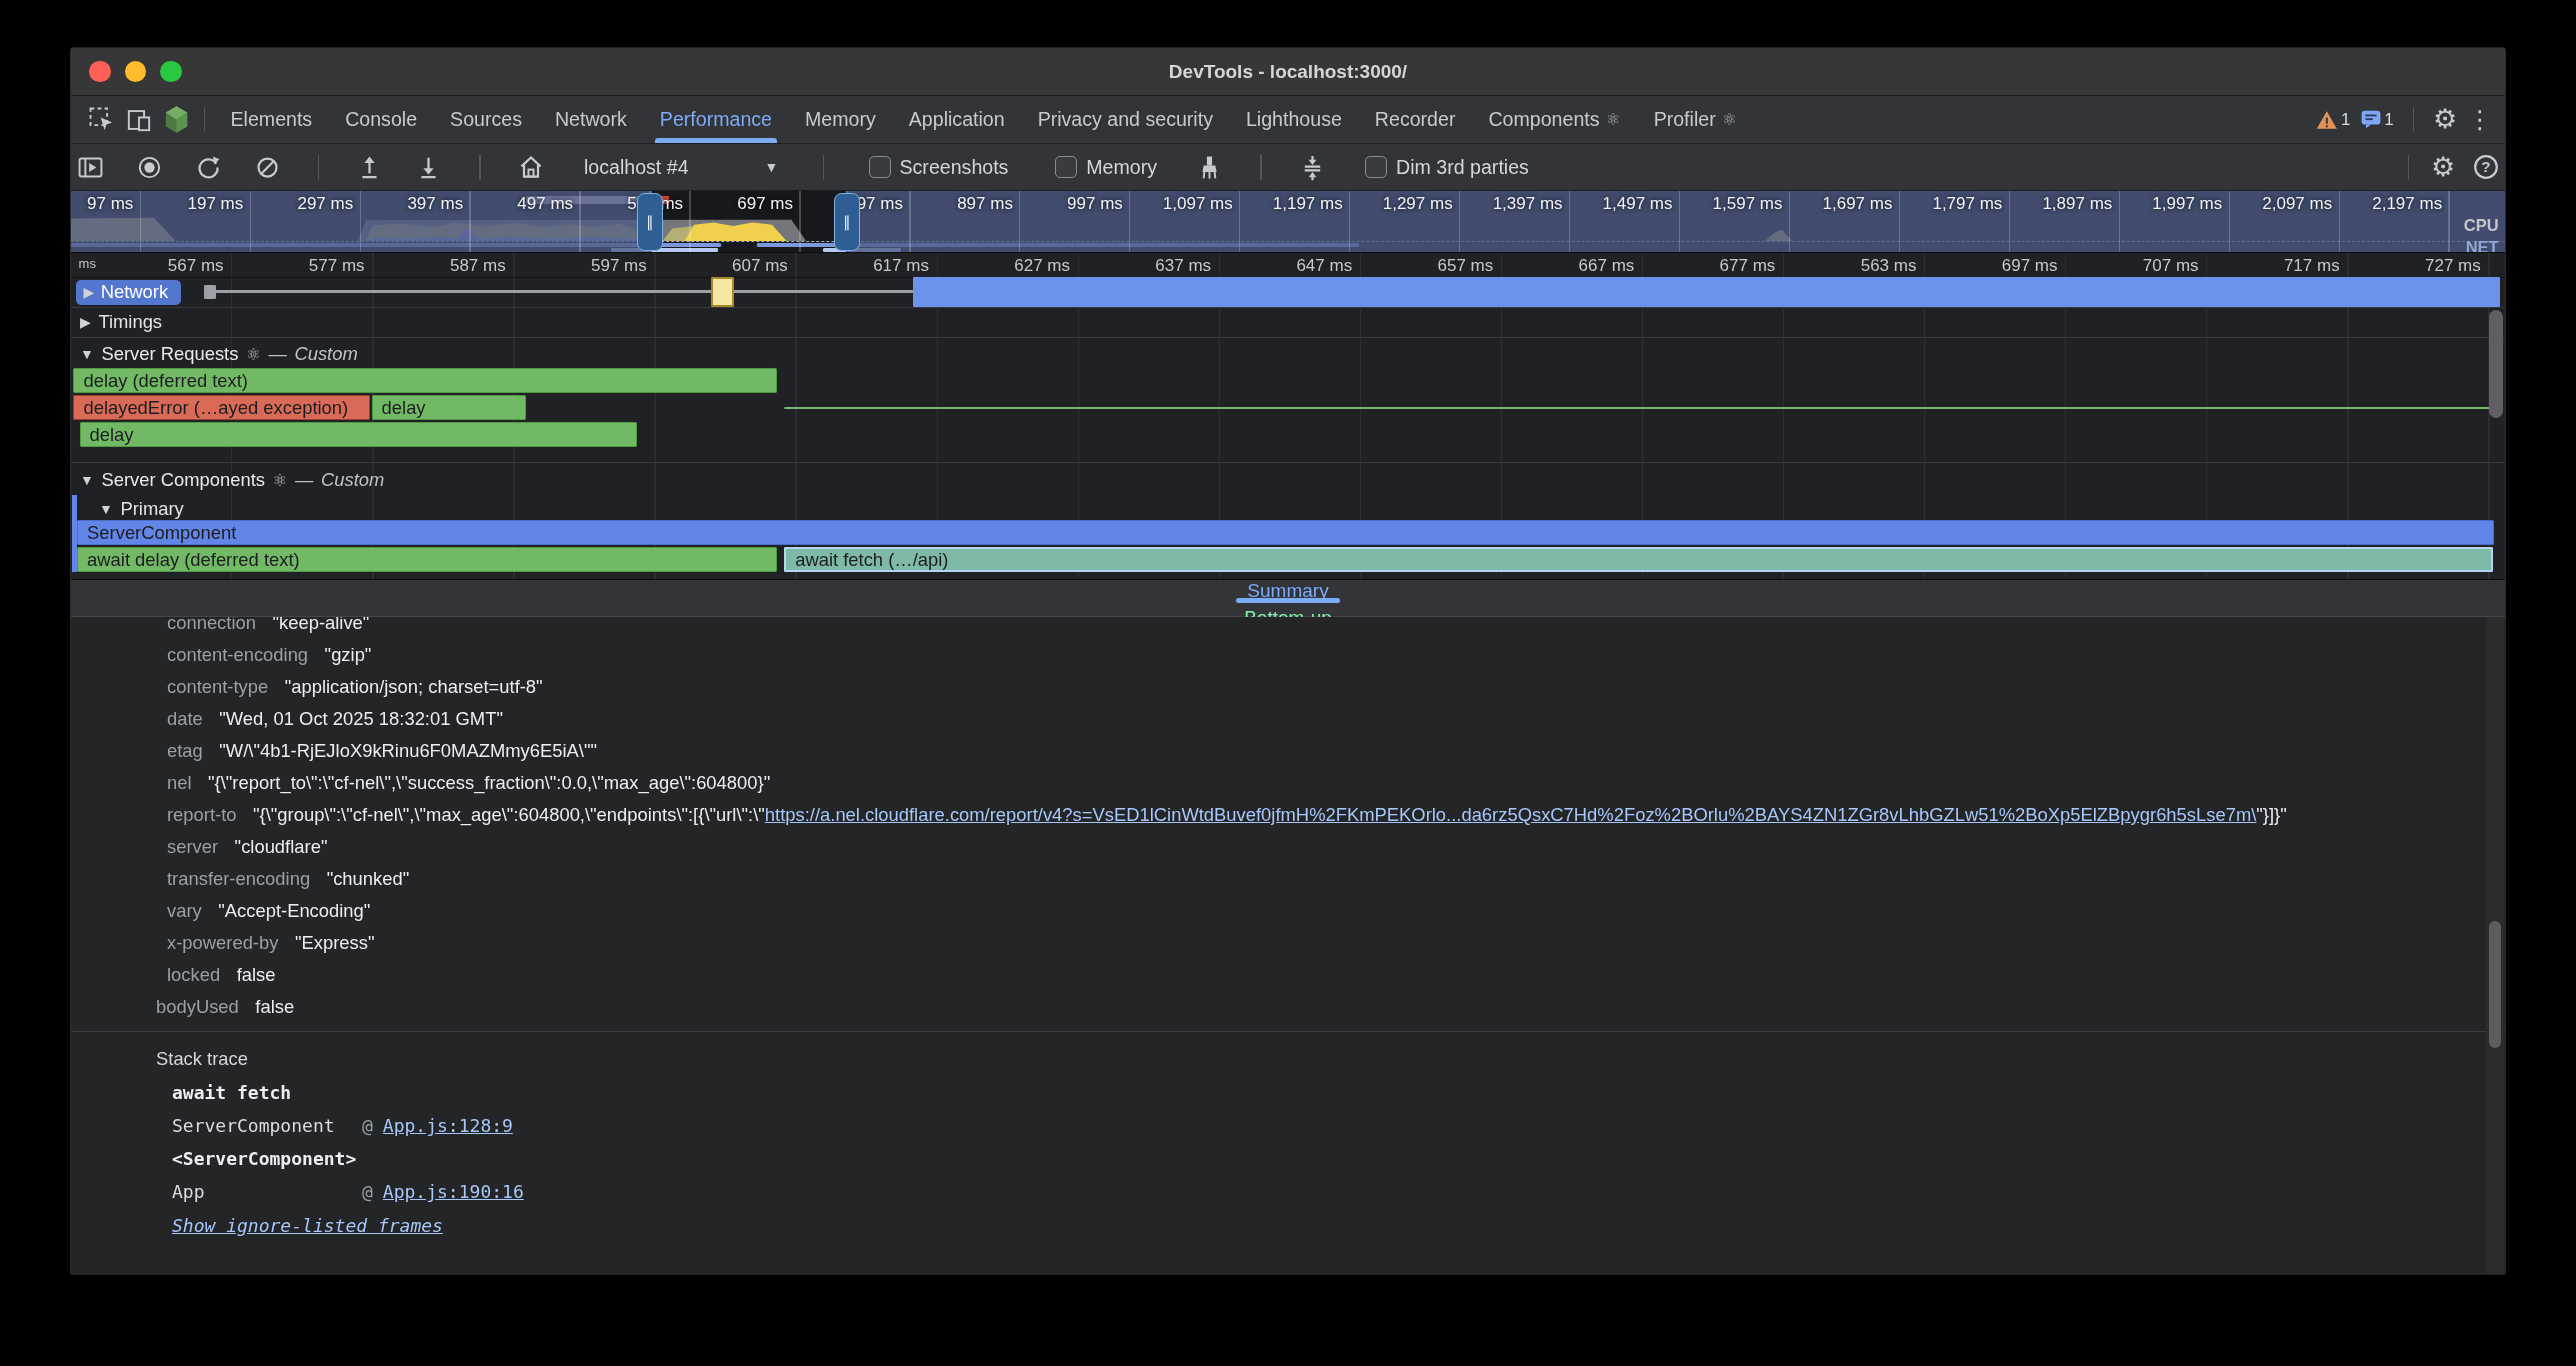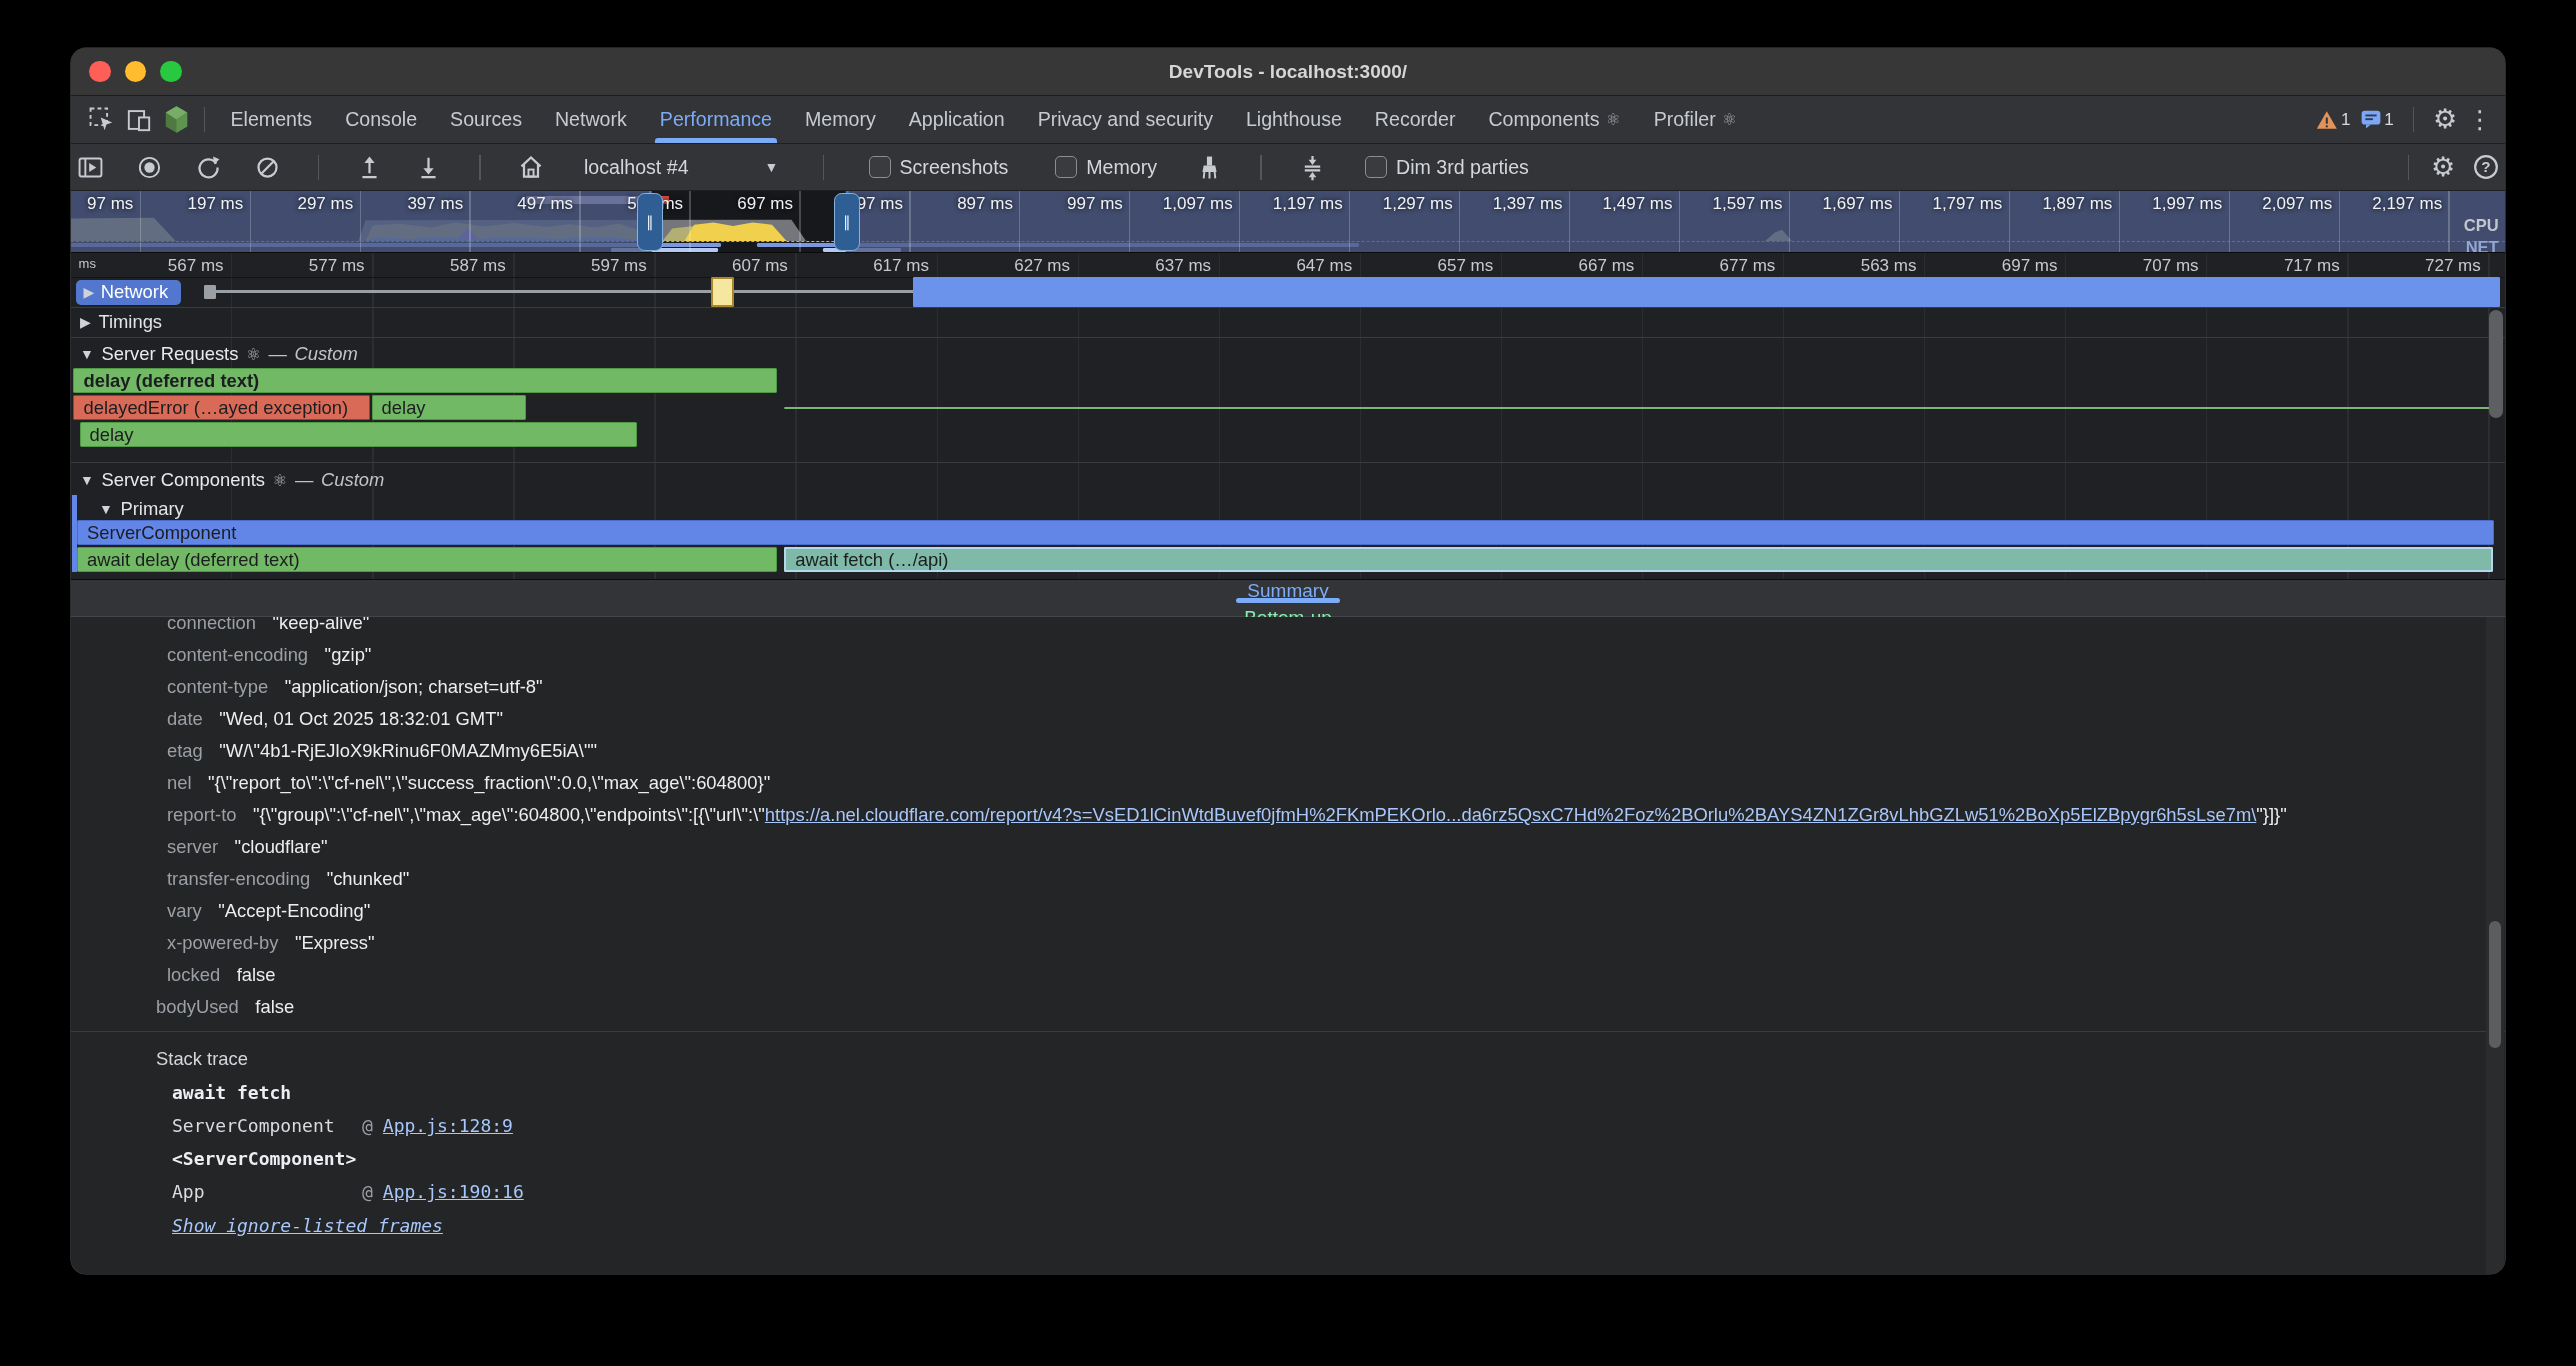--- a/index.html
+++ b/index.html
@@ -1,19 +1,19 @@
 <!DOCTYPE html>
 <html style="font-size:10px"><head>
 <meta charset="utf-8">
 <style>
   html,body{margin:0;padding:0;background:#000;}
   .screen{position:relative;width:2576px;height:1367px;background:#000;overflow:hidden;
           font-family:"Liberation Sans",sans-serif;color:#dfe1e5;-webkit-font-smoothing:antialiased;}
   .window{position:absolute;left:71px;top:48px;width:2434px;height:1226px;background:#242527;
-          border-radius:15px;overflow:hidden;box-shadow:0 0 0 0.6px #4a4b4d;}
+          border-radius:2px;overflow:hidden;box-shadow:0 0 0 0.6px #4a4b4d;}
 
   
   .titlebar{position:relative;height:47px;background:#373737;border-bottom:1.3px solid #1c1c1c;}
   .lights{position:absolute;left:18px;top:12.7px;display:flex;gap:14px;}
   .light{width:21.6px;height:21.6px;border-radius:50%;}
   .light.red{background:#ff5f57}.light.yellow{background:#febc2e}.light.green{background:#28c840}
   .title{position:absolute;left:0;right:0;top:0;height:47px;line-height:47px;text-align:center;
          font-size:19px;font-weight:bold;color:#d6d6d6;}
 
   
@@ -460,21 +460,21 @@
       </div>
       <div class="hsep" style="top:84px;"></div>
 
       <div class="sec-head" style="left:9px;top:90px;">
         <span class="tri">▼</span>
         <span>Server Requests</span>
         <span class="atom">⚛</span>
         <span class="dash">—</span>
         <span class="custom">Custom</span>
       </div>
-      <div class="row" id="sr-row0" style="top:115px;height:25px;font-weight:bold;">
+      <div class="row" id="sr-row0" style="top:115px;height:25px;">
           <div class="bar green" style="left: 0.1%; width: 28.9%;">
             <span>delay (deferred text)</span>
           </div>
           <div class="bar lightgreen" style="left: 29.3%; width: 70.4%; margin-top: 39px;">
             <span>fetch (…/api)</span>
           </div>
         </div>
       <div class="row" id="sr-row1" style="top:142px;height:25px;">
           <div class="bar salmon" style="left: 0.1%; width: 12.2%;">
             <span>delayedError (…ayed exception)</span>

